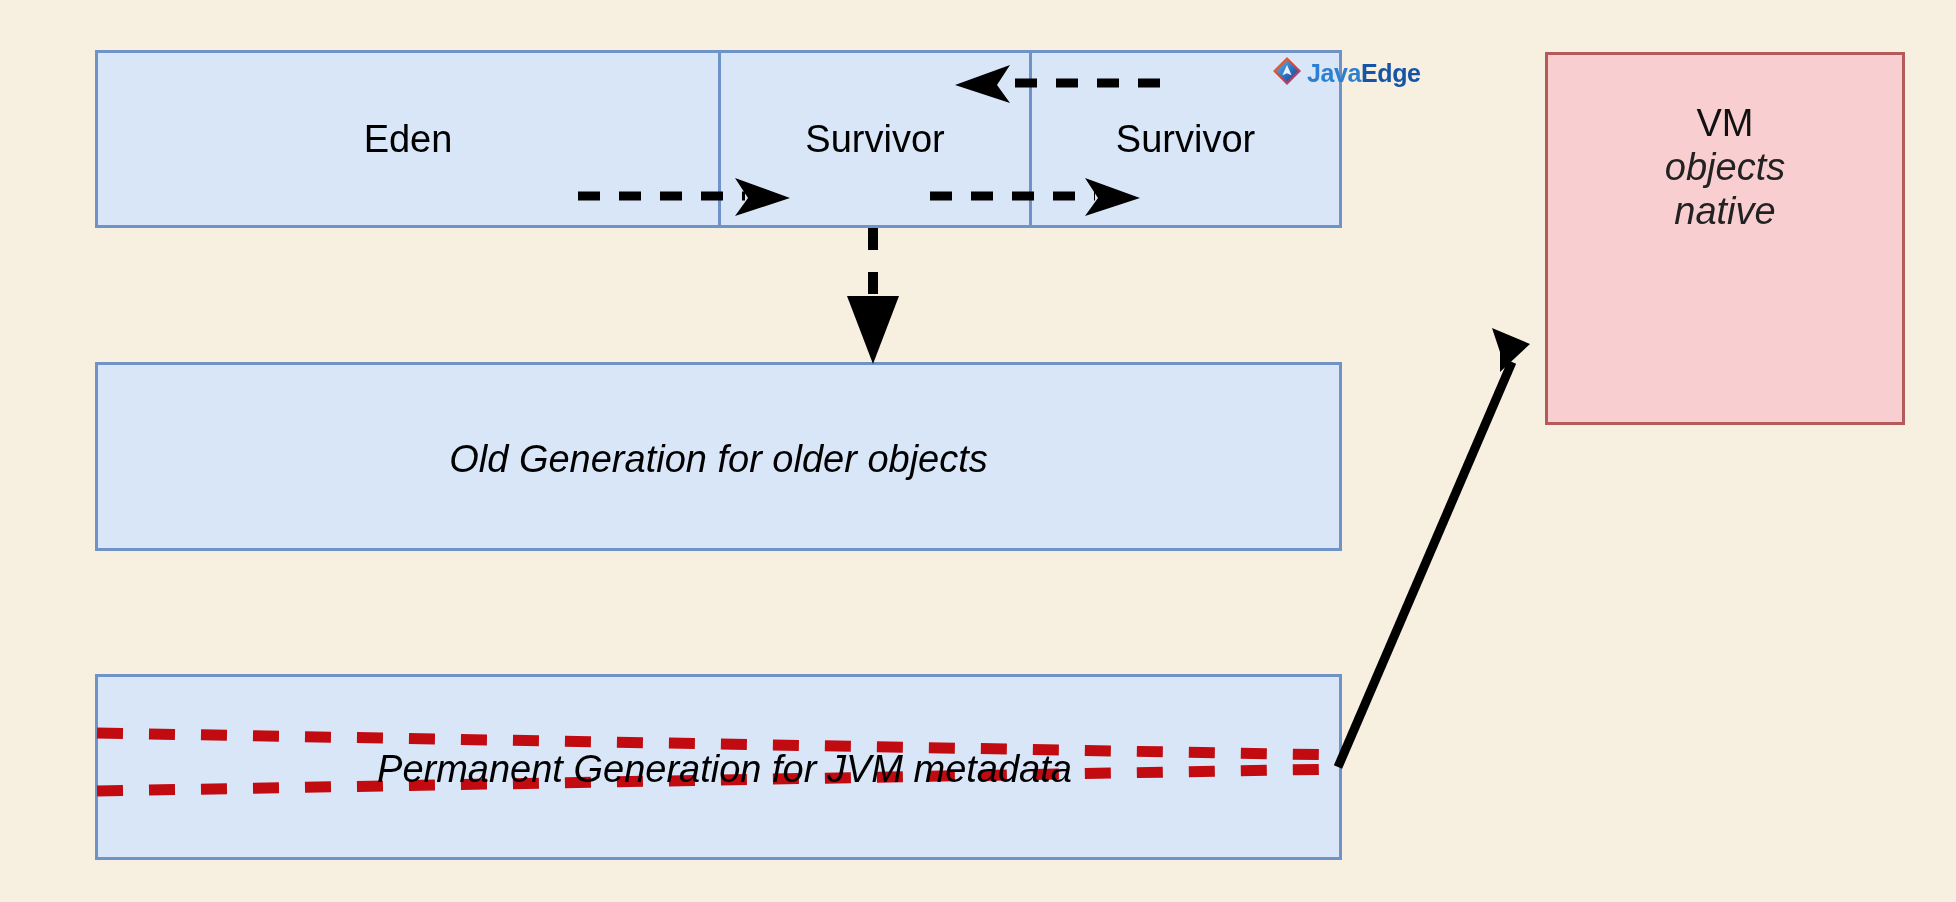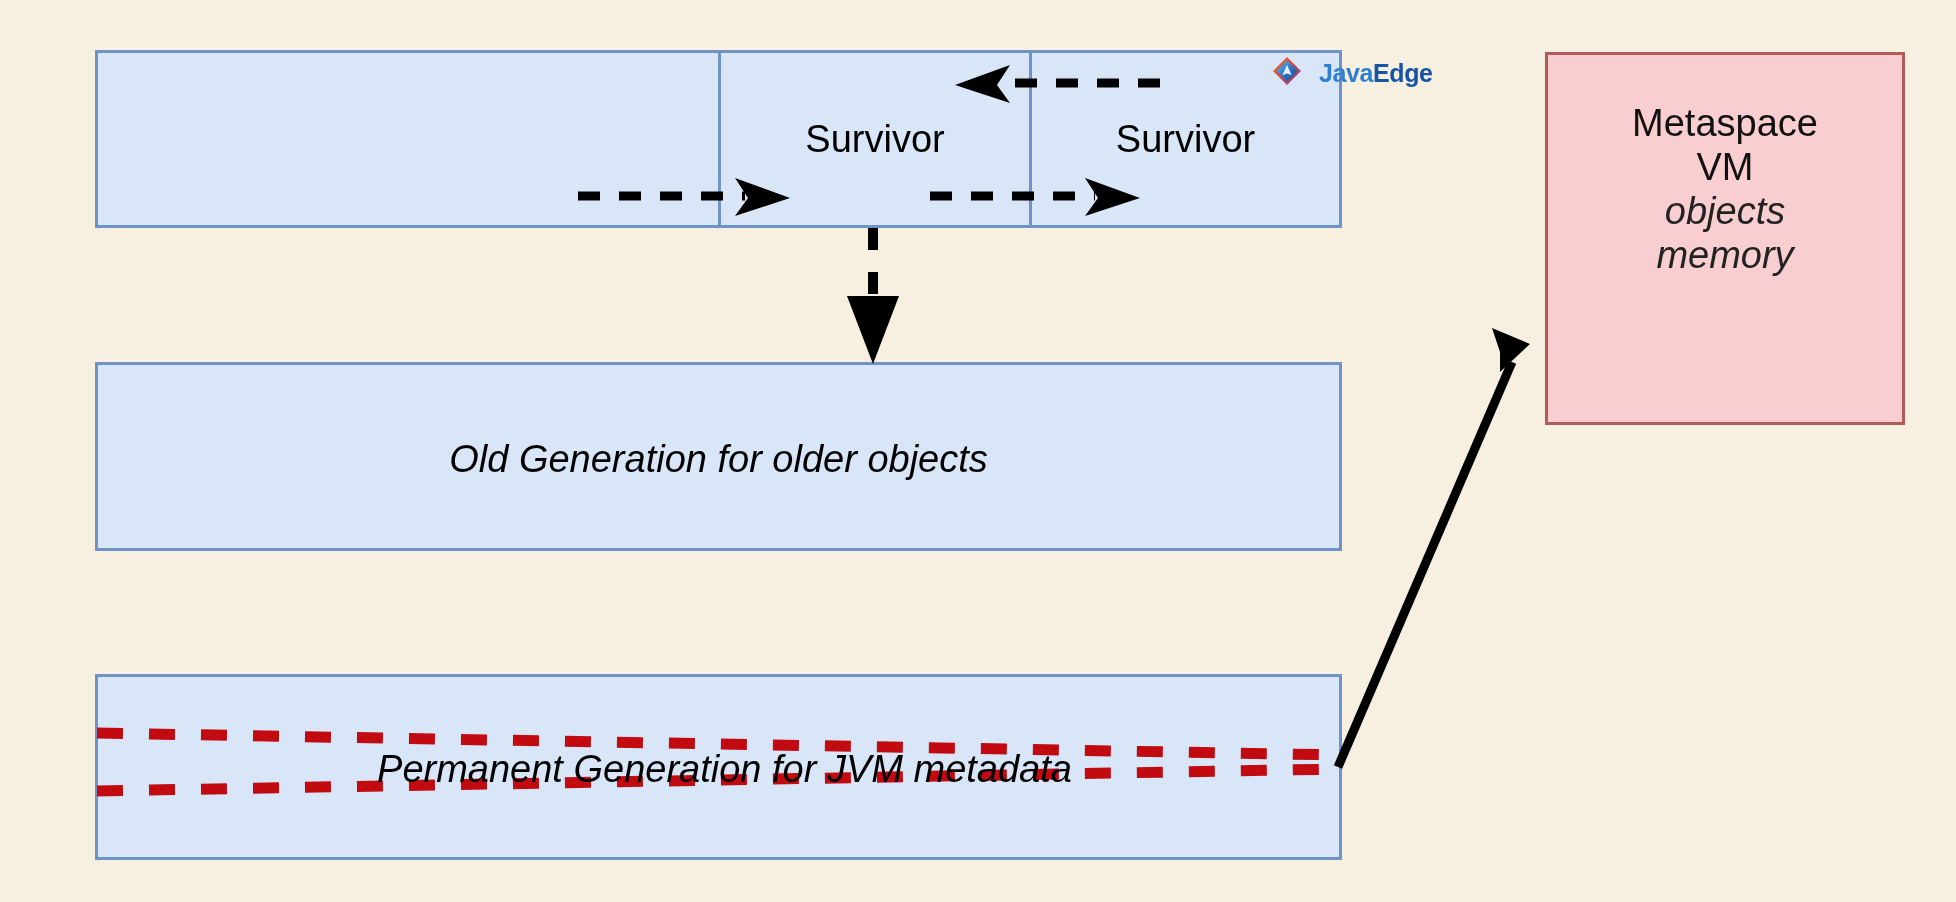--- a/index.html
+++ b/index.html
@@ -63,57 +63,59 @@
   #metaspace-box{left:1545px;top:52px;width:360px;height:373px;}
   .meta-line{font-size:38px;color:#111;line-height:1.16;text-align:center;}
   .meta-line-italic{font-size:38px;color:#222;font-style:italic;line-height:1.16;text-align:center;}
 
   
   #overlay{position:absolute;left:0;top:0;width:1956px;height:902px;pointer-events:none;}
 
   
   #javaedge-logo{
     position:absolute;left:1272px;top:56px;
-    display:flex;align-items:center;gap:17px;
+    display:flex;align-items:center;gap:5px;
     z-index:6;
   }
   #javaedge-wordmark{
     font-size:25px;font-weight:bold;letter-spacing:-.4px;
     line-height:1;white-space:nowrap;
   }
   #javaedge-wordmark .wm-java{color:#2f7fd0;}
   #javaedge-wordmark .wm-edge{color:#1554a6;}
 </style>
 </head>
 <body>
 
 <div id="stage">
 
   <div class="region" id="young-generation">
+    <div class="young-cell" id="young-cell-eden">
+      <span class="young-label">Eden</span>
+    </div>
     <div class="young-cell" id="young-cell-survivor-1">
       <span class="young-label">Survivor</span>
     </div>
     <div class="young-cell" id="young-cell-survivor-2">
       <span class="young-label">Survivor</span>
     </div>
   </div>
 
   <div class="region" id="permanent-generation">
     <span class="region-label-italic">Permanent Generation for JVM metadata</span>
   </div>
 
   <div class="region" id="old-generation">
     <span class="region-label-italic">Old Generation for older objects</span>
   </div>
 
   <div class="region-pink" id="metaspace-box">
-    <div class="meta-line">Metaspace</div>
     <div class="meta-line">VM</div>
     <div class="meta-line-italic">objects</div>
-    <div class="meta-line-italic">memory</div>
+    <div class="meta-line-italic">native</div>
   </div>
 
   <div id="javaedge-logo">
     <span>
       <svg width="30" height="30" viewBox="0 0 30 30">
         <defs>
           <linearGradient id="gOuter" x1="0" y1="0" x2="1" y2="1">
             <stop offset="0%" stop-color="#f07c2a"></stop>
             <stop offset="42%" stop-color="#e2452f"></stop>
             <stop offset="100%" stop-color="#7b3fa0"></stop>

